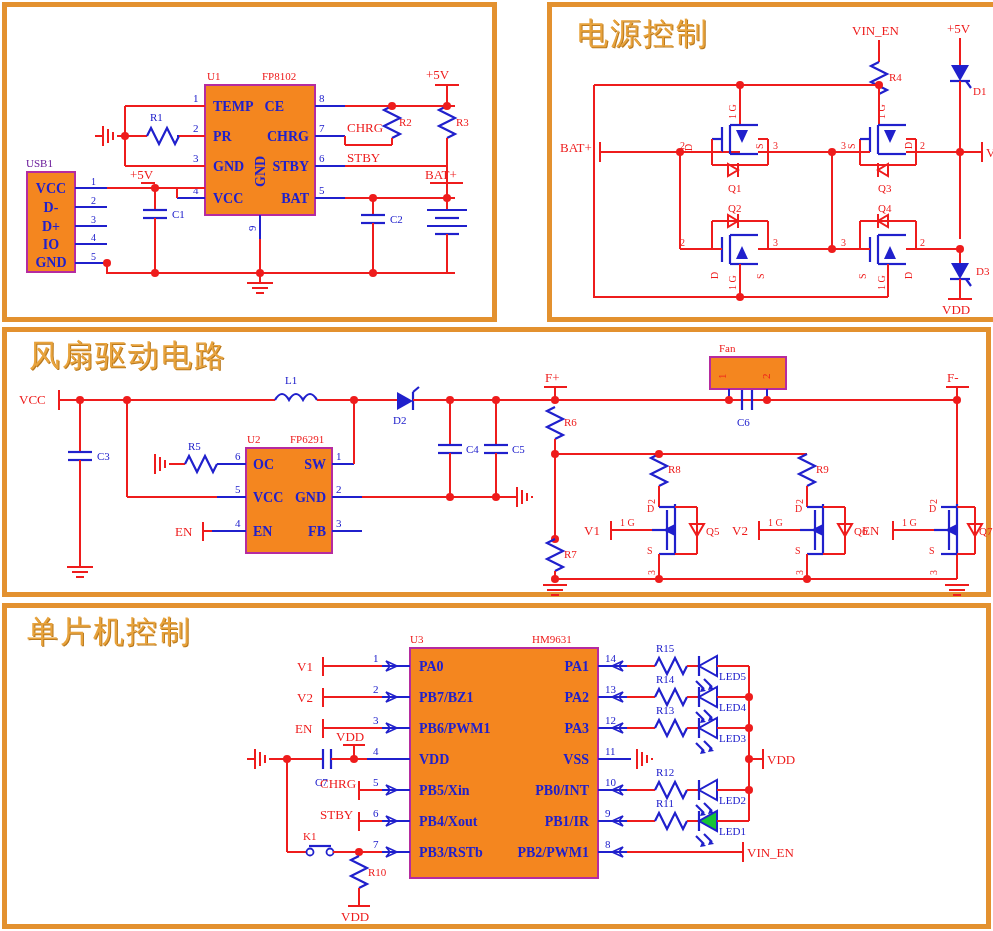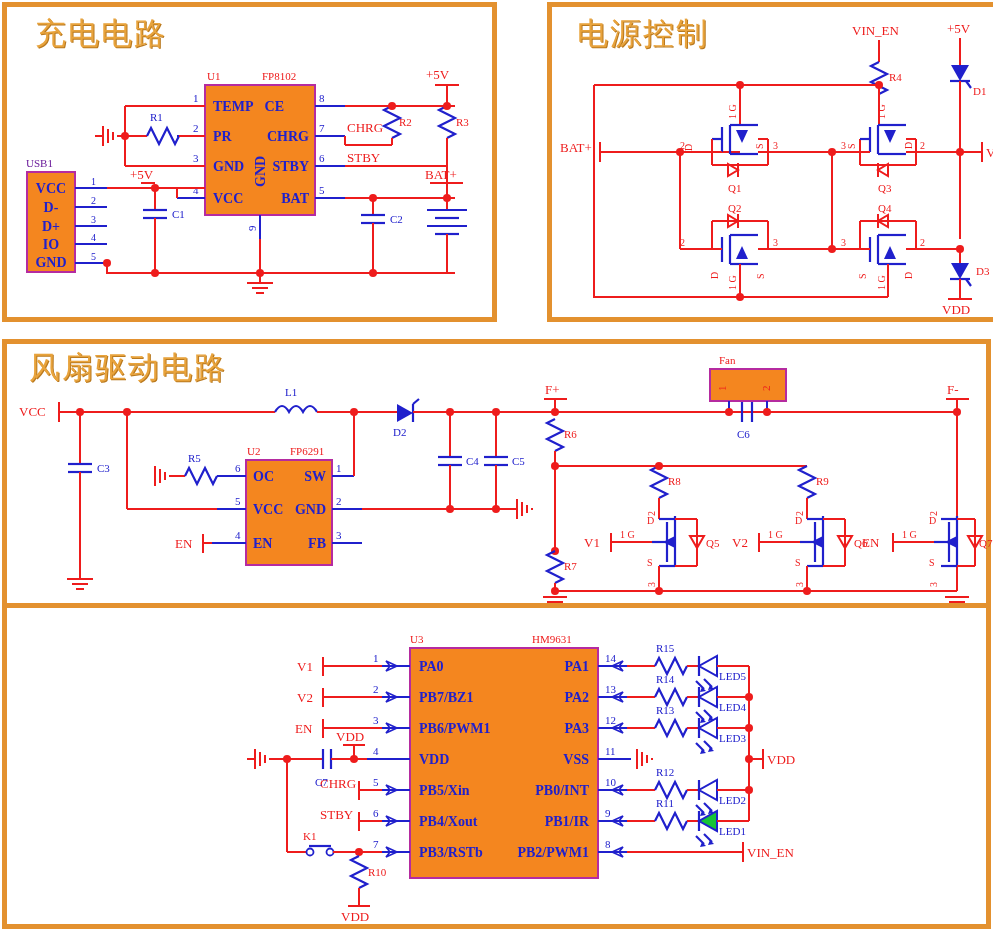--- a/index.html
+++ b/index.html
@@ -46,21 +46,20 @@
   .compr  { stroke:#ee1c1c; stroke-width:2; fill:none; }
   .jd     { fill:#ee1c1c; }
   .icbox  { fill:#f4861f; stroke:#b52ba0; stroke-width:2; }
 </style>
 </head>
 <body>
 
 <div id="root">
 
   <div class="panel" style="left:2px; top:2px; width:495px; height:320px;">
-    <div class="sec-title" style="left:28px; top:6px;">充电电路</div>
 
     <svg width="495" height="320">
 
       <rect class="icbox" x="198" y="78" width="110" height="130"></rect>
       <text class="t-red t-sm" x="200" y="73">U1</text>
       <text class="t-red t-sm" x="255" y="73">FP8102</text>
 
       <text class="t-ic" x="206" y="104">TEMP</text>
       <text class="t-ic" x="206" y="134">PR</text>
       <text class="t-ic" x="206" y="164">GND</text>
@@ -368,21 +367,21 @@
         <line class="comp" x1="398" y1="272" x2="418" y2="272"></line>
         <line class="comp" x1="414" y1="272" x2="419" y2="279"></line>
         <text class="t-red t-sm" x="424" y="268">D3</text>
       </g>
       <line class="wire" x1="408" y1="272" x2="408" y2="292"></line>
       <line class="wire" x1="396" y1="292" x2="420" y2="292"></line>
       <text class="t-nm" x="390" y="307">VDD</text>
     </svg>
   </div>
 
-  <div class="panel" style="left:2px; top:327px; width:989px; height:270px;margin-top:12px;">
+  <div class="panel" style="left:2px; top:327px; width:989px; height:270px;">
     <div class="sec-title" style="left:22px; top:3px;">风扇驱动电路</div>
 
     <svg width="989" height="270">
 
       <text class="t-nm" x="12" y="72">VCC</text>
       <line class="wire" x1="52" y1="58" x2="52" y2="78"></line>
       <line class="wire" x1="52" y1="68" x2="268" y2="68"></line>
       <circle class="jd" cx="73" cy="68" r="4"></circle>
       <circle class="jd" cx="120" cy="68" r="4"></circle>
 
@@ -621,20 +620,21 @@
         <text class="t-red t-xs" x="930" y="243" transform="rotate(-90 930 243)">3</text>
         <text class="t-red t-xs" x="895" y="194">1 G</text>
         <text class="t-nm" x="855" y="203">EN</text>
         <line class="wire" x1="886" y1="189" x2="886" y2="208"></line>
         <line class="wire" x1="886" y1="198" x2="892" y2="198"></line>
       </g>
     </svg>
   </div>
 
   <div class="panel" style="left:2px; top:603px; width:989px; height:326px;">
+    <div class="sec-title" style="left:20px; top:3px;">单片机控制</div>
 
     <svg width="989" height="326">
 
       <rect class="icbox" x="403" y="40" width="188" height="230"></rect>
       <text class="t-red t-sm" x="403" y="35">U3</text>
       <text class="t-red t-sm" x="525" y="35">HM9631</text>
 
       <text class="t-ic" x="412" y="63">PA0</text>
       <text class="t-ic" x="412" y="94">PB7/BZ1</text>
       <text class="t-ic" x="412" y="125">PB6/PWM1</text>

